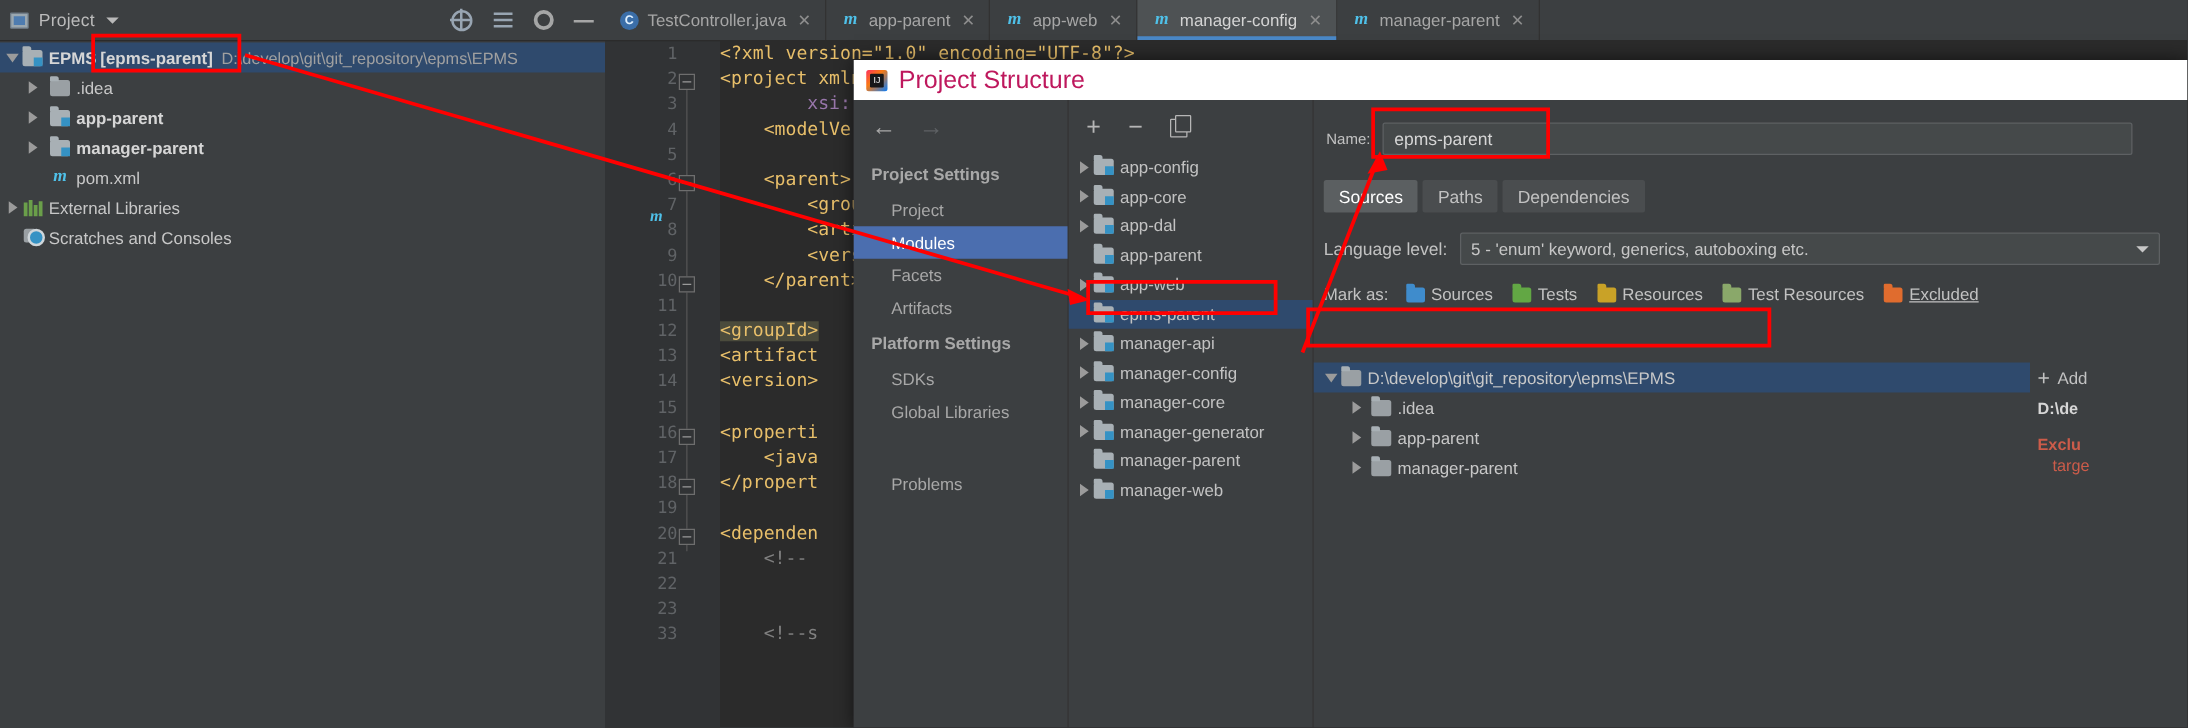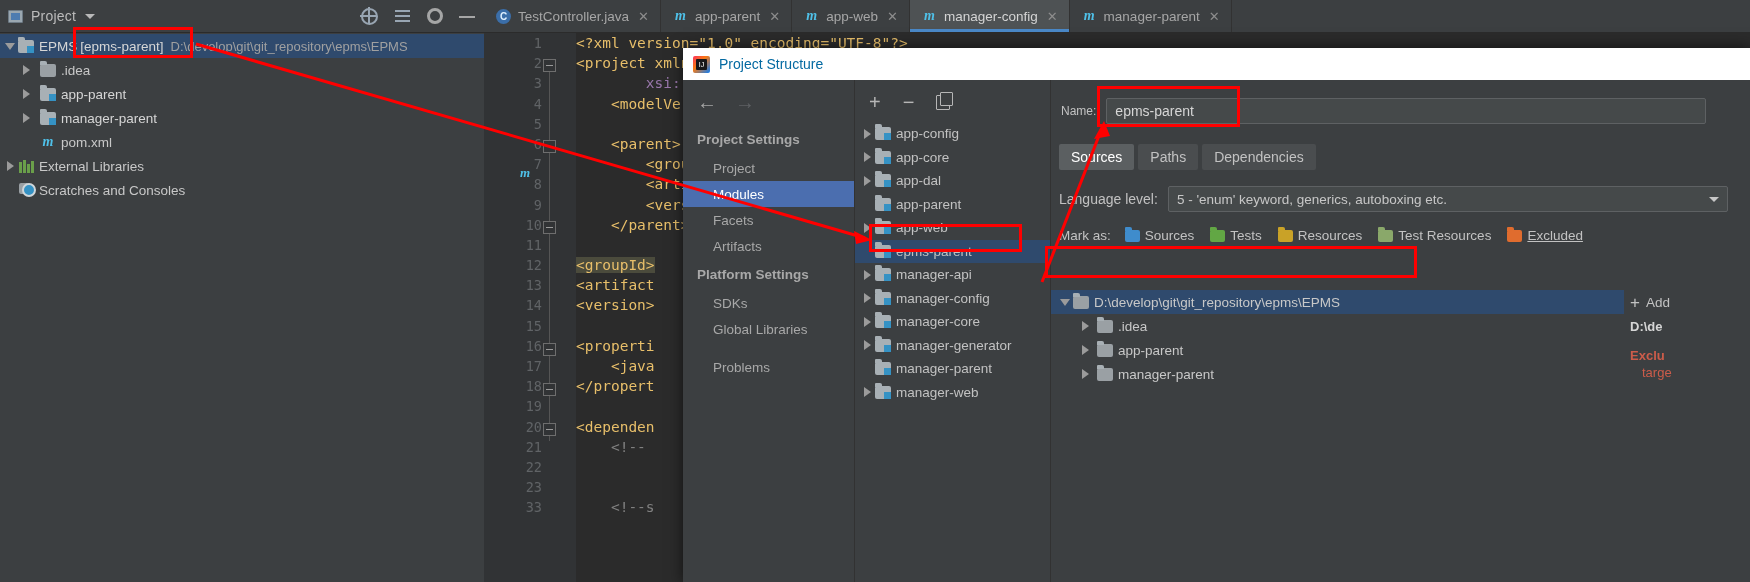--- a/index.html
+++ b/index.html
@@ -107,21 +107,21 @@
     width:16px; flex:0 0 16px; margin-right:5px; height:14px; position:relative;
   }
   .scratch-ic::before {
     content:""; position:absolute; left:1px; top:0; width:10px;height:11px;
     background:#9aa0a4; border-radius:2px;
   }
   .scratch-ic::after {
     content:""; position:absolute; left:4px; bottom:0; width:10px;height:10px;
     background:#3592c4; border-radius:50%; border:2px solid #cfd6da;
   }
-  .lbl-bold { font-weight: normal; color: #d6d6d6; }
+  .lbl-bold { font-weight: bold; color: #d6d6d6; }
   .lbl-dim { color: #a0a0a0; margin-left: 7px; font-size: 13px; }
 
   
   .editor-wrap {
     position: absolute; left: 484px; top: 0; right: 0; bottom: 0; background: #2b2b2b;
   }
   .tabbar {
     height: 33px; background: #3c3f41; display: flex; align-items: stretch;
     border-bottom: 1px solid #2b2b2b;
   }
@@ -183,21 +183,21 @@
   .dlg-logo {
     width:17px;height:17px;border-radius:2px;
     background: linear-gradient(135deg,#fe315d 0%,#f97a12 40%,#087cfa 100%);
     position:relative;
   }
   .dlg-logo::after{
     content:"IJ"; position:absolute; inset:3px; background:#17171a; color:#fff;
     font-size:7px; display:flex; align-items:center; justify-content:center; border-radius:1px;
     font-family:"Liberation Sans",sans-serif;
   }
-  .dlg-title-text { color:#0369a1; font-size:14px; }
+  .dlg-title-text { color:#be185d; font-size:20px; }
 
   .dlg-body { position:absolute; left:0; top:32px; right:0; bottom:0; display:flex; }
 
   .dlg-nav {
     width:172px; flex:0 0 172px; background:#3c3f41; border-right:1px solid #323232;
     padding-top:4px;
   }
   .nav-arrows { display:flex; align-items:center; gap:18px; padding:8px 0 12px 14px; }
   .nav-arrow { font-size:20px; color:#a6a6a6; line-height:1; }
   .nav-arrow.dis { color:#5e6164; }
@@ -475,21 +475,21 @@
           <span class="nav-arrow dis">→</span>
         </div>
         <div class="nav-group">Project Settings</div>
         <div class="nav-item">Project</div>
         <div class="nav-item active">Modules</div>
         <div class="nav-item">Facets</div>
         <div class="nav-item">Artifacts</div>
         <div class="nav-group">Platform Settings</div>
         <div class="nav-item">SDKs</div>
         <div class="nav-item">Global Libraries</div>
-        <div class="nav-item" style="margin-top:12px">Problems</div>
+        <div class="nav-item" style="margin-top:32px">Problems</div>
       </div>
 
       <div class="dlg-mods">
         <div class="mods-toolbar">
           <span class="tb-plus">+</span>
           <span class="tb-minus">−</span>
           <span class="tb-copy"></span>
         </div>
 
         <div class="mod-row">

